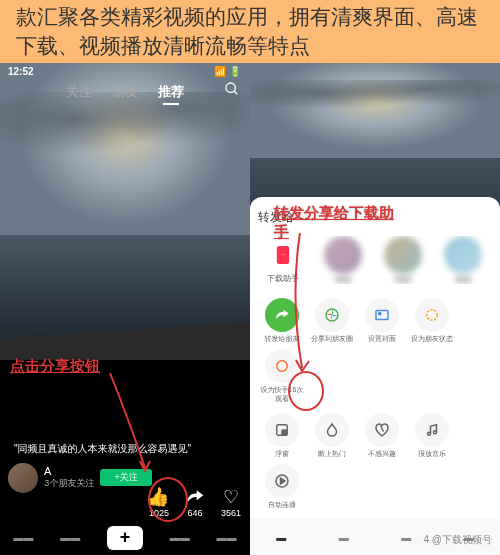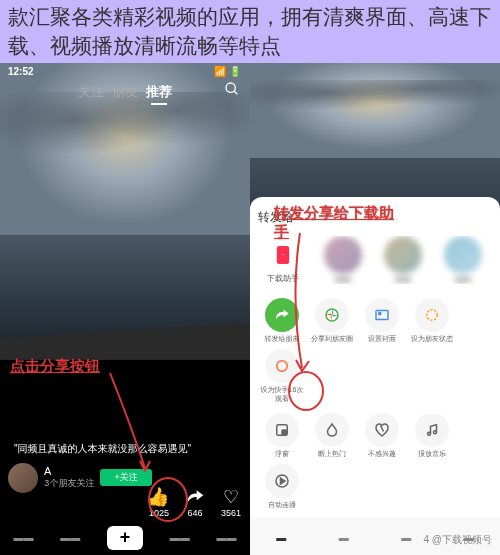--- a/index.html
+++ b/index.html
@@ -1,29 +1,29 @@
 <!DOCTYPE html>
 <html><head>
   <meta charset="utf-8">
   <style>
     * { margin: 0; padding: 0; box-sizing: border-box; }
     body { width: 500px; height: 555px; font-family: Arial, sans-serif; background: #fff; position: relative; overflow: hidden; }
     
-    .header-text { font-size: 21px; color: #333; line-height: 1.4; padding: 2px 8px; background: #c4b5fd; position: relative; z-index: 100; }
+    .header-text { font-size: 21px; color: #333; line-height: 1.4; padding: 2px 16px; background: #fdba74; position: relative; z-index: 100; }
     
     .phones { display: flex; height: 495px; }
     .phone { flex: 1; position: relative; background: #000; overflow: hidden; }
     .phone-left { }
     .phone-right { background: #f0f0f0; }
     
     .status-bar { position: absolute; top: 0; left: 0; right: 0; height: 18px; display: flex; justify-content: space-between; align-items: center; padding: 0 8px; font-size: 10px; color: #fff; z-index: 10; }
     .time { font-weight: 600; }
     .status-icons { display: flex; gap: 3px; }
     
-    .nav-tabs { position: absolute; top: 16px; left: 0; right: 0; display: flex; justify-content: center; gap: 8px; padding: 4px 0; font-size: 13px; color: #aaa; z-index: 10; }
+    .nav-tabs { position: absolute; top: 16px; left: 0; right: 0; display: flex; justify-content: center; gap: 20px; padding: 4px 0; font-size: 13px; color: #aaa; z-index: 10; }
     .nav-tab { }
     .nav-tab.active { color: #fff; font-weight: 600; position: relative; }
     .nav-tab.active::after { content: ''; position: absolute; bottom: -4px; left: 50%; transform: translateX(-50%); width: 16px; height: 2px; background: #fff; }
     .search-icon { position: absolute; right: 10px; top: 18px; color: #fff; z-index: 10; }
     
     .video-bg { position: absolute; top: 0; left: 0; right: 0; height: 60%;
       background: linear-gradient(180deg, #4a5568 0%, #5b6878 15%, #7a8896 25%, #8a97a4 35%, #4a5b6a 50%, #3a4853 65%, #2a3640 80%, #1a242c 100%); }
     .sky { position: absolute; top: 0; left: 0; right: 0; height: 60%;
       background: radial-gradient(ellipse at center 40%, #d4c9a8 0%, #9ba8b5 30%, #6b7a88 60%); }
     .clouds { position: absolute; top: 10%; left: 0; right: 0; height: 30%; 

